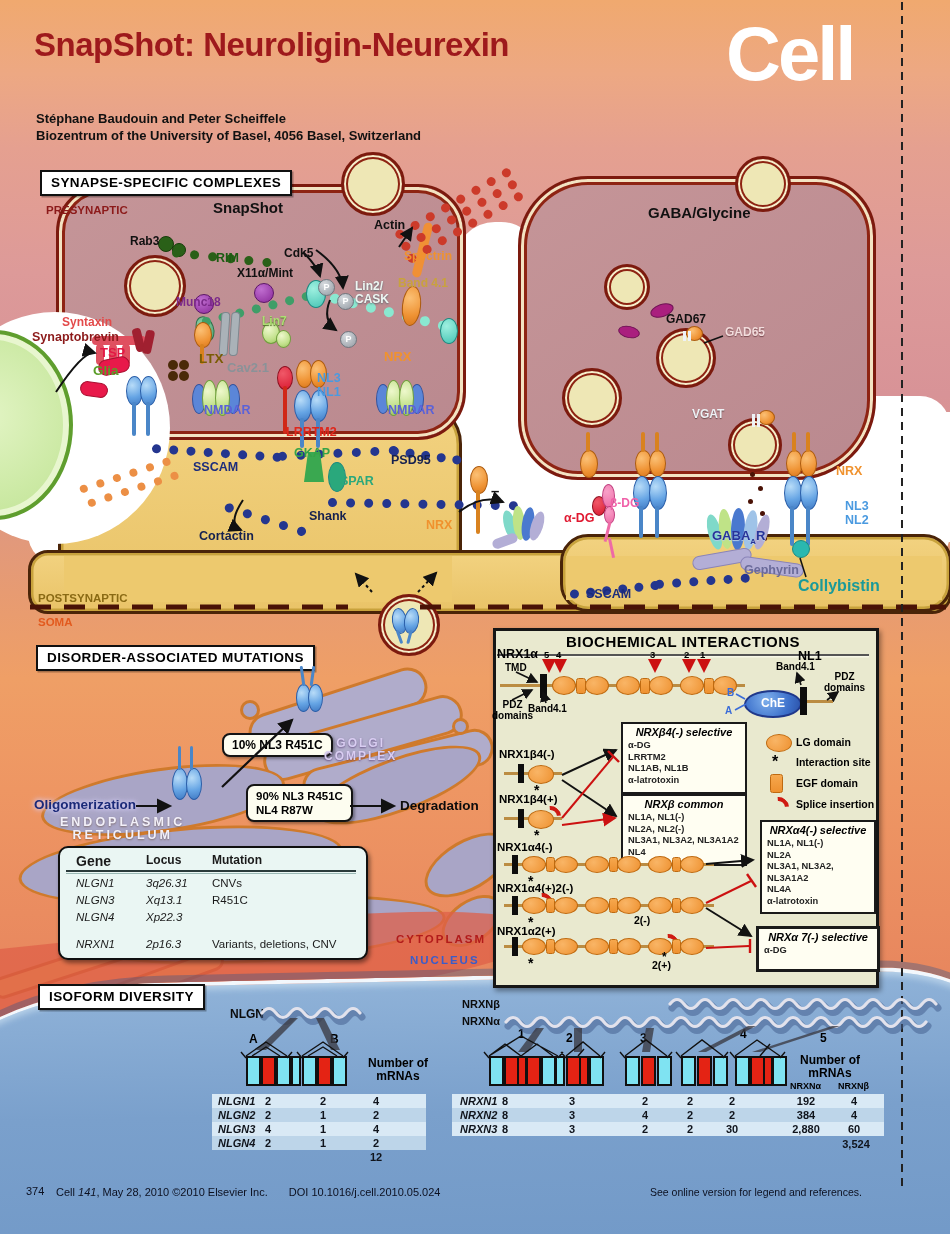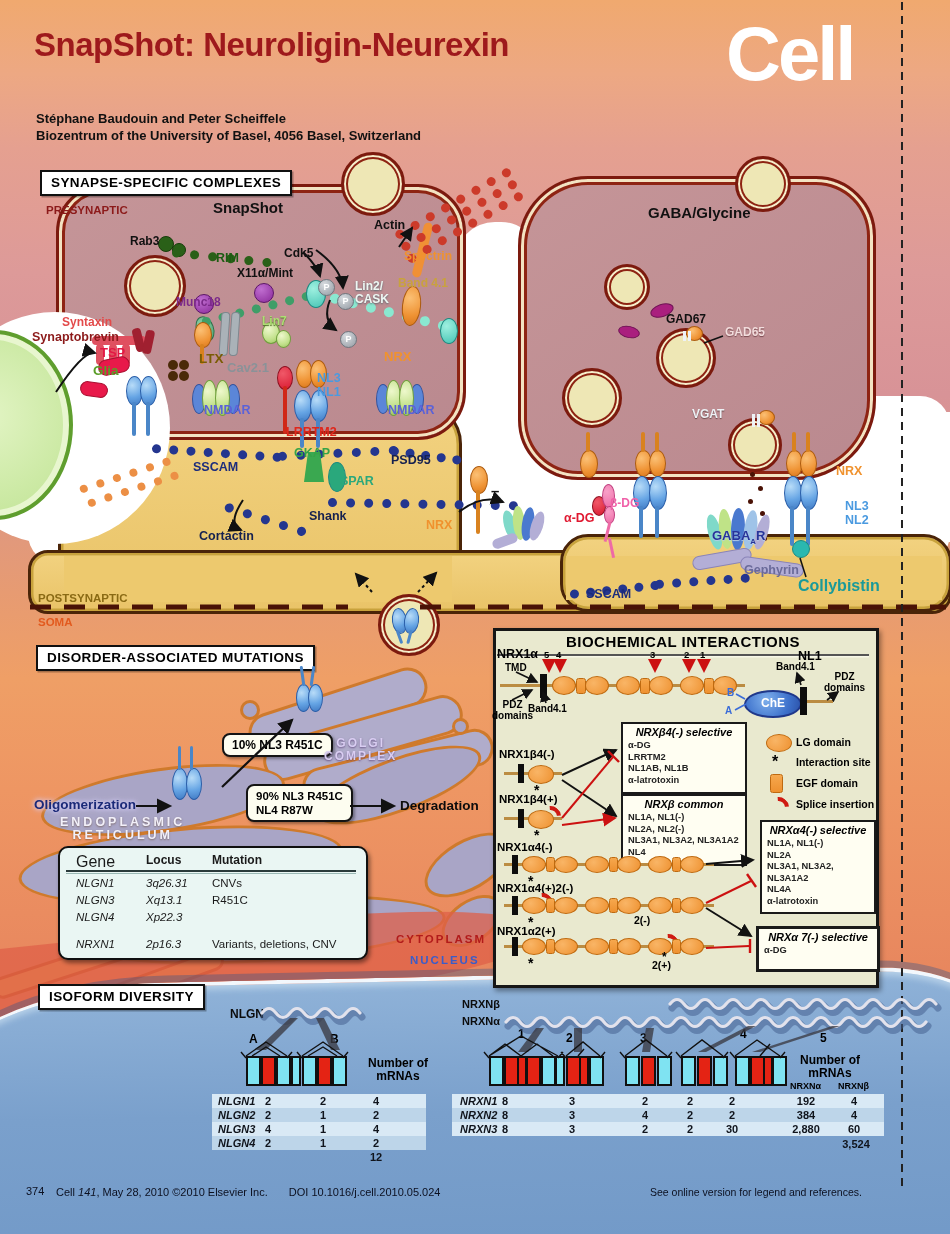--- a/index.html
+++ b/index.html
@@ -286,21 +286,21 @@
   <div class="lbl" style="left:324px;top:737px;font-size:12px;color:#d9cef2;letter-spacing:2px;text-shadow:0 1px 2px rgba(80,50,110,.7);text-align:center;">
     <div>GOLGI</div>
     <div>COMPLEX</div>
   </div>
   <div class="lbl" style="left:60px;top:816px;font-size:12.5px;color:#f2f0fa;letter-spacing:3px;text-shadow:0 1px 2px rgba(90,60,30,.55);text-align:center;">
     <div>ENDOPLASMIC</div>
     <div>RETICULUM</div>
   </div>
 
   <div class="mtable" style="left:58px;top:846px;width:306px;height:110px;"></div>
-  <div class="cell" style="left:76px;top:853px;font-weight:400;font-size:16px;">Gene</div>
+  <div class="cell" style="left:76px;top:853px;font-weight:700;font-size:14px;">Gene</div>
   <div class="cell" style="left:146px;top:853px;font-weight:700;font-size:12px;">Locus</div>
   <div class="cell" style="left:212px;top:853px;font-weight:700;font-size:12px;">Mutation</div>
   <div class="abs" style="left:66px;top:870px;width:290px;height:1px;border-top:2px solid #2a3a3a;border-bottom:1px solid #9ab8b4;"></div>
   <div class="cell gene" style="left:76px;top:877px;">NLGN1</div>
   <div class="cell gene" style="left:146px;top:877px;">3q26.31</div>
   <div class="cell" style="left:212px;top:877px;">CNVs</div>
   <div class="cell gene" style="left:76px;top:894px;">NLGN3</div>
   <div class="cell gene" style="left:146px;top:894px;">Xq13.1</div>
   <div class="cell" style="left:212px;top:894px;">R451C</div>
   <div class="cell gene" style="left:76px;top:911px;">NLGN4</div>

